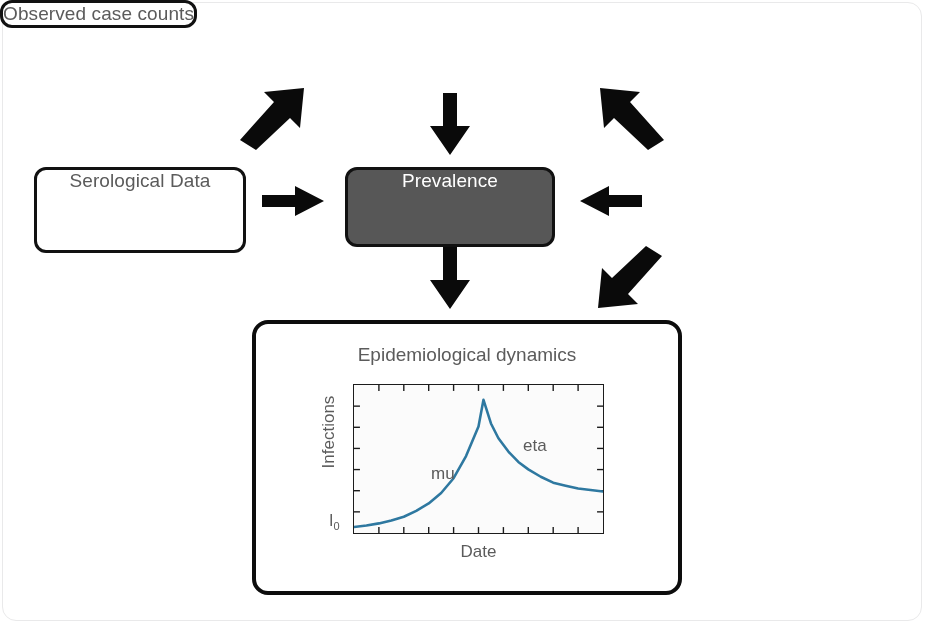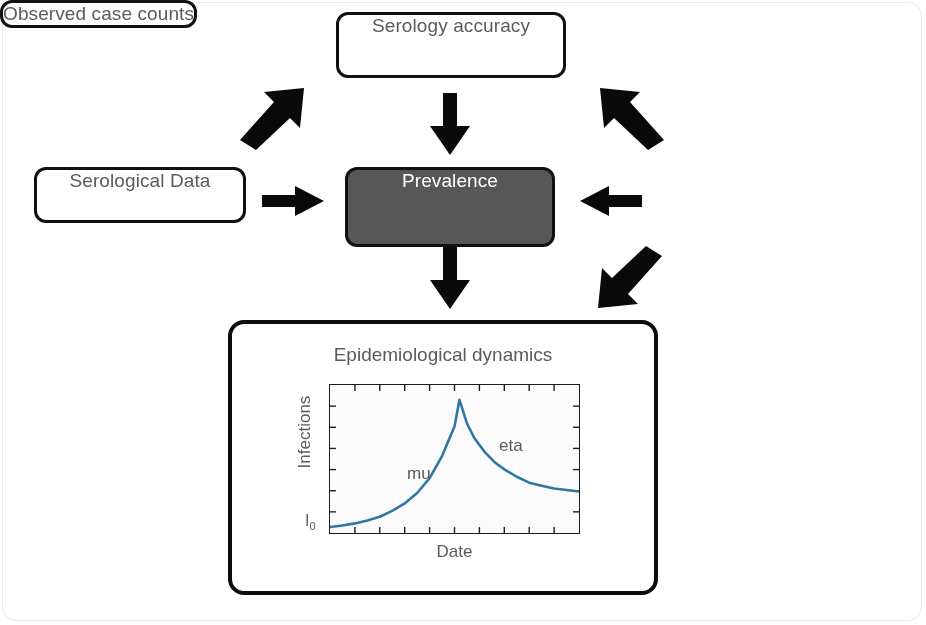--- a/index.html
+++ b/index.html
@@ -45,27 +45,27 @@
     letter-spacing: 0.1px;
     white-space: nowrap;
   }
   .node.filled {
     background: #575757;
     color: #ffffff;
     border-color: #111111;
   }
 
   #node-serology-accuracy { left: 336px; top: 12px;  width: 230px; height: 66px; }
-  #node-serological-data  { left: 34px;  top: 167px; width: 212px; height: 56px; }
+  #node-serological-data  { left: 34px;  top: 167px; width: 212px; height: 86px; }
   #node-prevalence        { left: 345px; top: 167px; width: 210px; height: 80px; }
 
   
   #panel-epi {
     position: absolute;
-    left: 228px;
+    left: 252px;
     top: 320px;
     width: 430px;
     height: 275px;
     border: 4px solid #0d0d0d;
     border-radius: 16px;
     background: #ffffff;
     box-sizing: border-box;
   }
   #panel-epi-title {
     position: absolute;
@@ -152,23 +152,20 @@
   #arrow-prev-down       { left: 430px; top: 247px; width: 40px; height: 62px; }
   #arrow-cases-down-sw   { left: 590px; top: 246px; width: 72px; height: 62px; }
 </style>
 </head>
 <body>
 
 <div id="figure">
 
   <div class="outer-frame"></div>
 
-  <div class="node" id="node-serology-accuracy">
-    <span>Serology accuracy</span>
-  </div>
 
   <div class="node" id="node-serological-data">
     <span>Serological Data</span>
   </div>
 
   <div class="node filled" id="node-prevalence">
     <span>Prevalence</span>
   </div>
 
   <div class="node" id="node-observed-case-counts">

